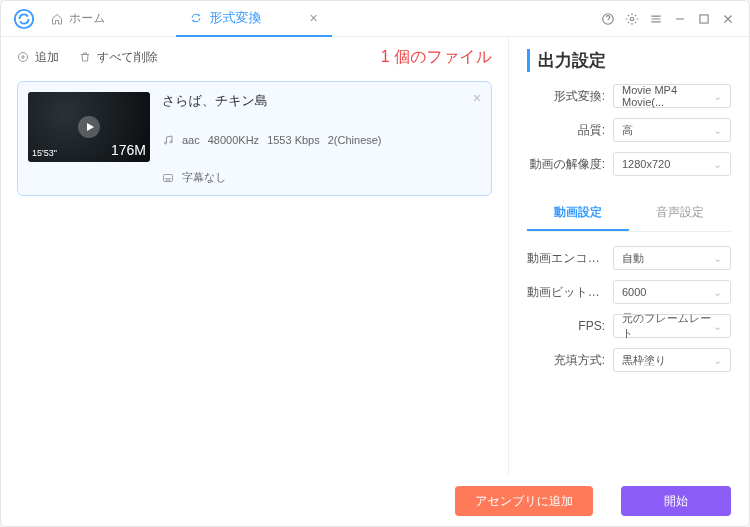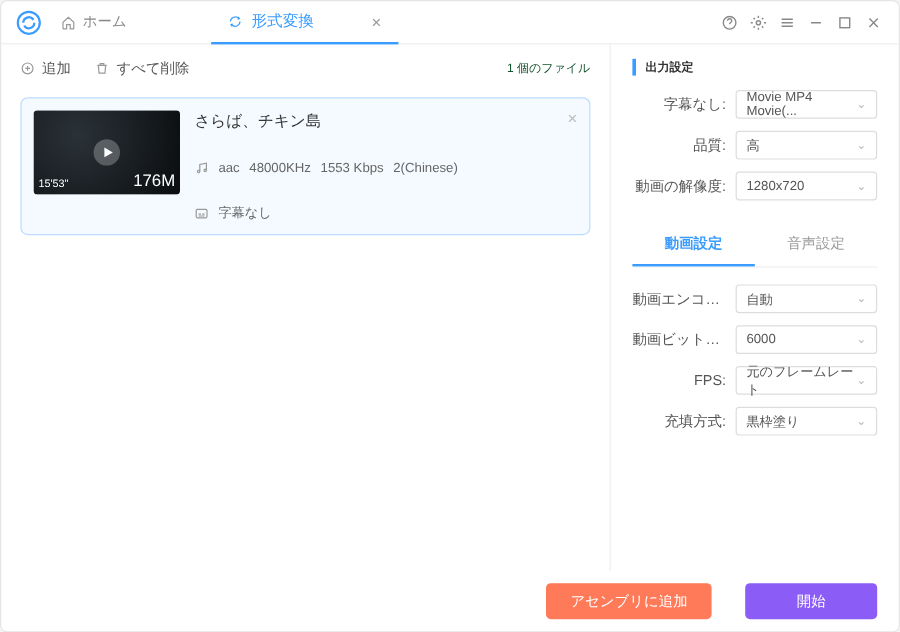--- a/index.html
+++ b/index.html
@@ -11,35 +11,35 @@
 .tab { height:36px; display:flex; align-items:center; gap:8px; padding:4px 14px; border-bottom:2px solid #3a9cff; color:#3a9cff; font-size:13px; margin-left:60px; }
 .tab-close { margin-left:40px; color:#999; font-size:14px; cursor:pointer; }
 .titlebar-spacer { flex:1; }
 .win-controls { display:flex; align-items:center; gap:10px; padding-right:8px; }
 .win-controls span, .win-controls svg { color:#888; cursor:pointer; font-size:13px; }
 .icn { width:14px; height:14px; stroke:#888; stroke-width:2; fill:none; }
 .body { flex:1; display:flex; }
 .left { flex:1; display:flex; flex-direction:column; padding:0 16px; border-right:1px solid #eee; }
 .toolbar { display:flex; align-items:center; height:40px; gap:20px; font-size:12px; color:#555; }
 .tool { display:flex; align-items:center; gap:6px; cursor:pointer; }
-.file-count { margin-left:auto; font-size:10px; color:#14532d; }
+.file-count { margin-left:auto; font-size:16px; color:#ef4444; }
 .card { border:1px solid #bcdcff; background:#f4faff; border-radius:6px; padding:10px; display:flex; gap:12px; position:relative; margin-top:4px; }
 .thumb { width:122px; height:70px; background:#000 radial-gradient(circle at 30% 30%,#2a3238,#0a0c0e); border-radius:3px; position:relative; }
 .play { position:absolute; left:50%; top:50%; transform:translate(-50%,-50%); width:22px; height:22px; border-radius:50%; background:rgba(255,255,255,.25); display:flex; align-items:center; justify-content:center; }
 .play::after { content:""; border-left:7px solid #fff; border-top:4px solid transparent; border-bottom:4px solid transparent; margin-left:2px; }
 .dur { position:absolute; left:4px; bottom:4px; color:#fff; font-size:9px; }
 .size { position:absolute; right:4px; bottom:4px; color:#fff; font-size:14px; }
 .info { flex:1; display:flex; flex-direction:column; gap:24px; font-size:11px; color:#666; }
 .title { font-size:13px; color:#333; }
 .row { display:flex; align-items:center; gap:8px; }
 .redbox { border:1px solid #e05050; padding:1px 6px; display:flex; gap:10px; color:#777; }
 .sep { color:#ccc; }
 .card-close { position:absolute; right:10px; top:8px; color:#bbb; cursor:pointer; font-size:14px; }
 .right { width:240px; padding:12px 18px 0 18px; display:flex; flex-direction:column; font-size:12px; }
-.section-title { font-size:10px; font-weight:600; color:#333; border-left:3px solid #3a9cff; padding-left:8px; margin-bottom:12px; }
+.section-title { font-size:17px; font-weight:600; color:#333; border-left:3px solid #3a9cff; padding-left:8px; margin-bottom:12px; }
 .form-row { display:flex; align-items:center; margin-bottom:10px; }
 .form-row label { width:78px; text-align:right; margin-right:8px; color:#555; font-size:12px; white-space:nowrap; overflow:hidden; text-overflow:ellipsis; }
 .select { flex:1; height:24px; border:1px solid #ddd; border-radius:3px; background:#fff; display:flex; align-items:center; justify-content:space-between; padding:0 8px; color:#555; font-size:11px; cursor:pointer; }
 .sel-caret { color:#bbb; font-size:10px; }
 .tabs2 { display:flex; border-bottom:1px solid #eee; margin:10px 0 14px; }
 .tab2 { flex:1; text-align:center; padding:8px 0; color:#999; cursor:pointer; font-size:12px; }
 .tab2.active { color:#3a9cff; border-bottom:2px solid #3a9cff; font-weight:600; }
 .footer { height:50px; display:flex; align-items:center; justify-content:flex-end; gap:28px; padding:0 18px; }
 .btn { height:30px; padding:0 20px; border:none; border-radius:4px; font-size:12px; cursor:pointer; color:#fff; }
 .btn-orange { background:#ff7a59; }
@@ -141,21 +141,21 @@
               </svg>
             <span>字幕なし</span>
           </div>
         </div>
       </div>
     </div>
 
     <div class="right">
       <div class="section-title">出力設定</div>
       <div class="form-row">
-        <label>字幕なし:</label>
+        <label>形式変換:</label>
         <div class="select">
             <span>Movie MP4 Movie(...</span>
             <span class="sel-caret">⌄</span>
           </div>
       </div>
       <div class="form-row">
         <label>品質:</label>
         <div class="select">
             <span>高</span>
             <span class="sel-caret">⌄</span>

